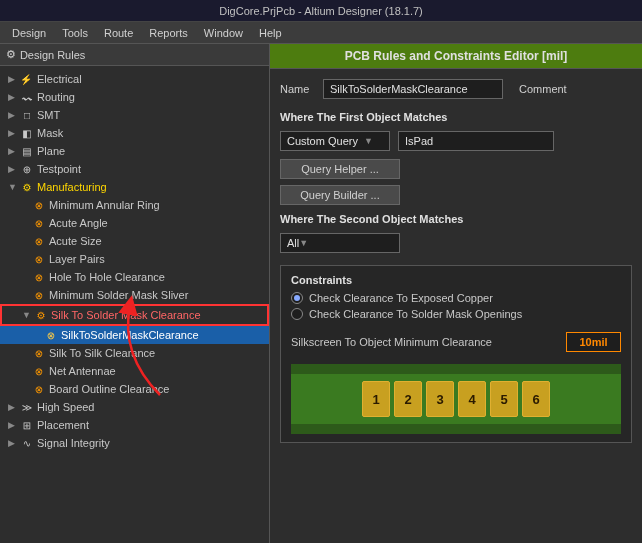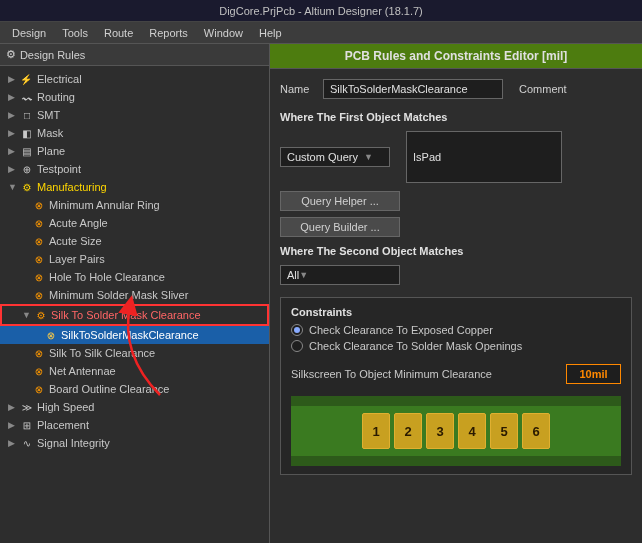--- a/index.html
+++ b/index.html
@@ -162,21 +162,21 @@
       font-weight: bold;
       color: #e0e0e0;
       margin-bottom: 8px;
       margin-top: 4px;
     }
 
     
     .dropdown-row {
       display: flex;
       align-items: center;
-      gap: 16px;
+      gap: 8px;
       margin-bottom: 8px;
     }
 
     .dropdown {
       background: #1e1e1e;
       border: 1px solid #666;
       color: #e0e0e0;
       padding: 3px 6px;
       font-size: 11px;
       display: flex;
@@ -184,21 +184,21 @@
       gap: 6px;
       cursor: pointer;
       min-width: 110px;
     }
     .dropdown-arrow { color: #888; font-size: 9px; }
 
     .query-input {
       background: #1e1e1e;
       border: 1px solid #666;
       color: #e0e0e0;
-      padding: 19px 6px;
+      padding: 3px 6px;
       font-size: 11px;
       min-width: 140px;
     }
 
     .btn {
       background: #4a4a4a;
       border: 1px solid #666;
       color: #d0d0d0;
       padding: 3px 10px;
       font-size: 11px;

